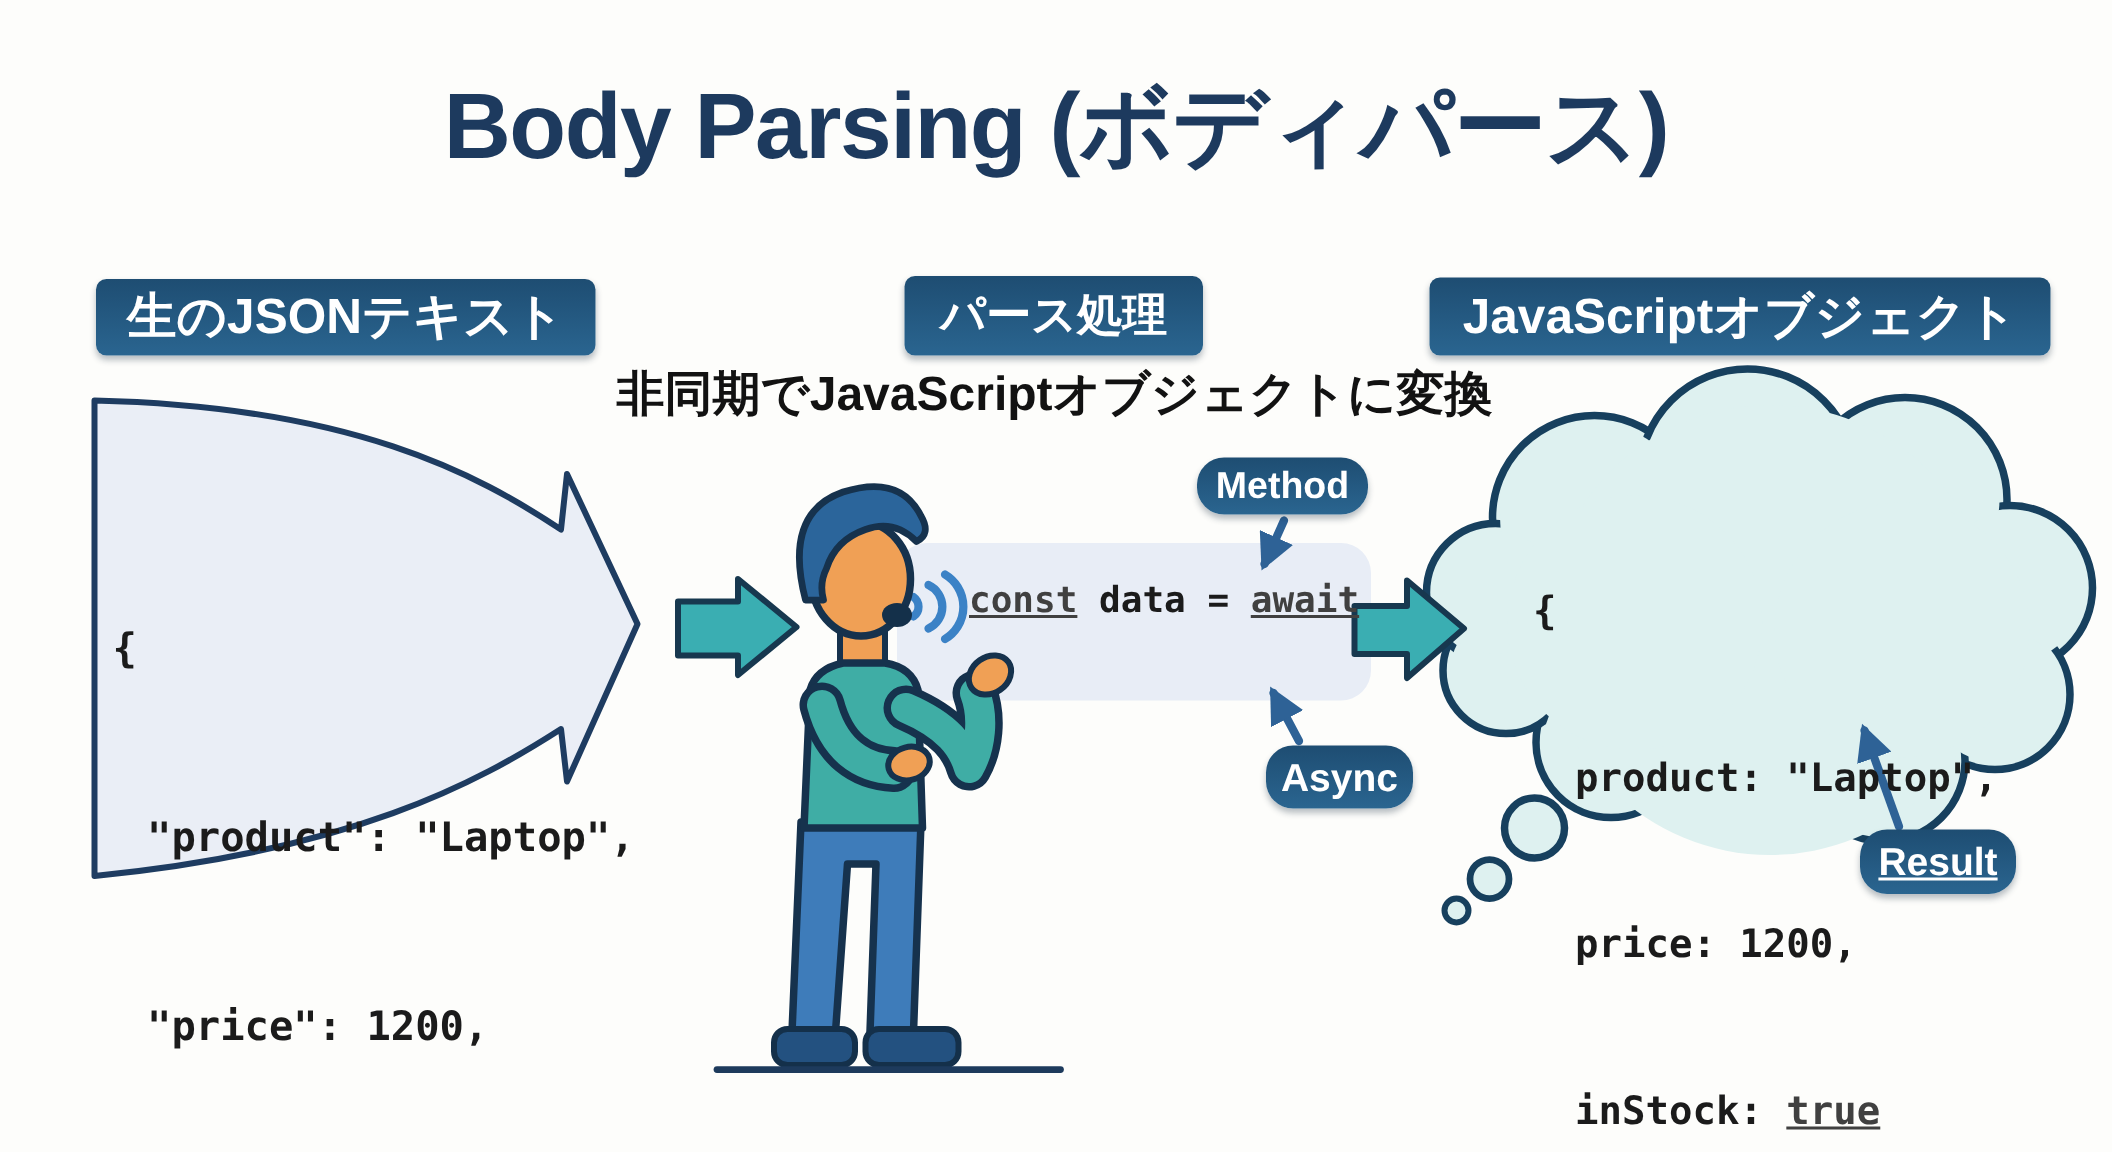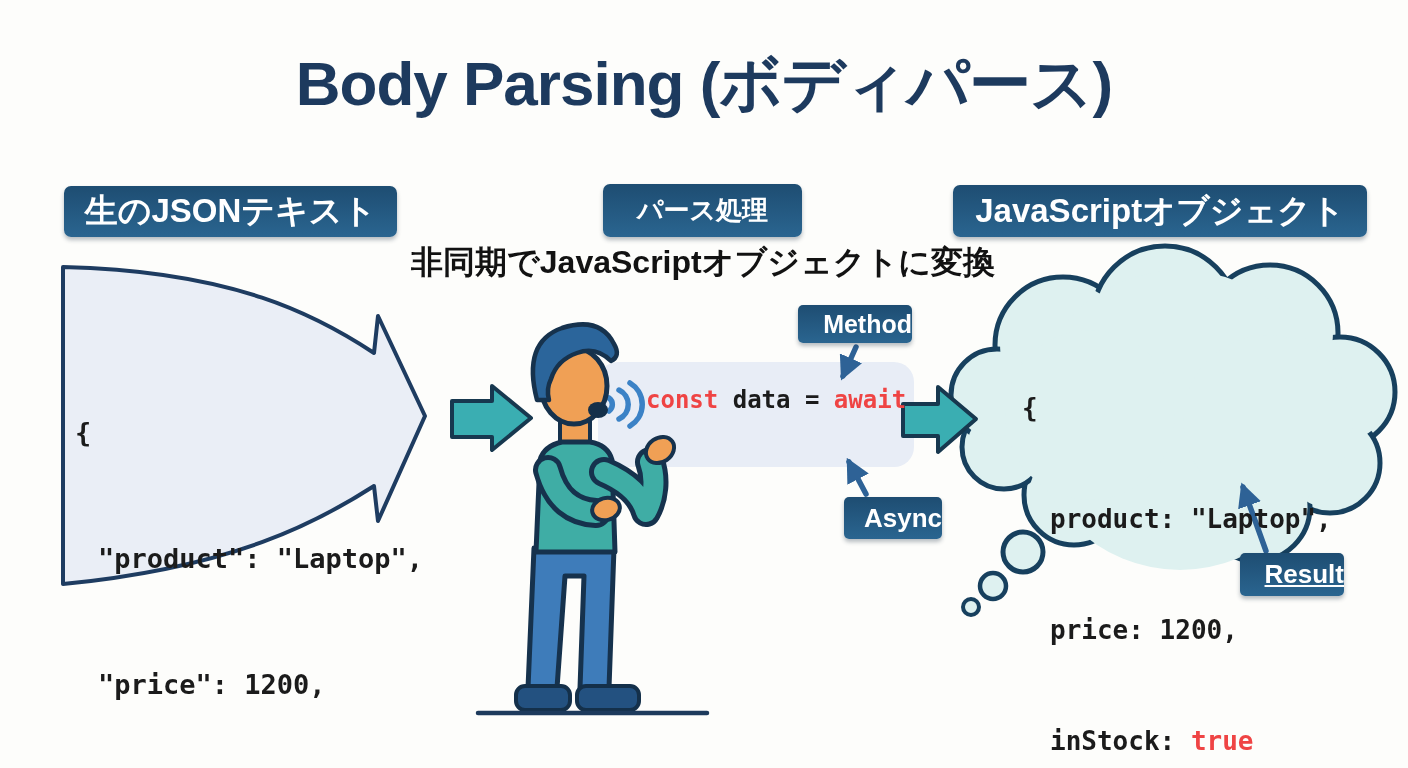--- a/index.html
+++ b/index.html
@@ -12,43 +12,43 @@
     position:absolute;left:0;top:42px;width:1408px;text-align:center;
     font-size:62px;font-weight:800;color:#1d3a5e;letter-spacing:-1px;
   }
   .badge{
     position:absolute;display:flex;align-items:center;justify-content:center;
     background:linear-gradient(180deg,#1e4d72,#2a6590);color:#ffffff;
     font-weight:800;border-radius:7px;box-shadow:0 3px 4px rgba(20,40,60,.30);
     white-space:nowrap;
   }
   .badge-raw{left:64px;top:186px;width:333px;height:51px;font-size:33px;}
-  .badge-parse{left:603px;top:184px;width:199px;height:53px;font-size:26px;}
+  .badge-parse{left:603px;top:184px;width:199px;height:53px;font-size:30px;}
   .badge-jsobj{left:953px;top:185px;width:414px;height:52px;font-size:33px;}
-  .badge-small{border-radius:5px;font-size:25px;justify-content:flex-end;}
+  .badge-small{border-radius:18px;font-size:25px;}
   .badge-method{left:798px;top:305px;width:114px;height:38px;}
   .badge-async{left:813px;top:497px;width:98px;height:42px;font-size:26px;margin-left:31px;}
   .badge-result{left:1240px;top:553px;width:104px;height:43px;font-size:26px;text-decoration:underline;}
   .subtitle{
     position:absolute;left:403px;top:241px;width:600px;text-align:center;
     font-size:32px;font-weight:700;color:#121212;white-space:nowrap;
   }
   .code{
     position:absolute;font-family:"DejaVu Sans Mono","Liberation Mono",monospace;
     font-weight:700;color:#1b1b1b;white-space:pre;
   }
   .code-raw{left:75px;top:328px;font-size:27px;line-height:42px;}
   .code-cloud{left:1022px;top:316px;font-size:26px;line-height:37px;}
   .cl-ind-raw{padding-left:23px;}
   .cl-ind-cloud{padding-left:28px;}
   .bubble-line{position:absolute;font-family:"DejaVu Sans Mono","Liberation Mono",monospace;
     font-weight:700;color:#1b1b1b;font-size:24px;line-height:30px;white-space:pre;}
   .bubble-line1{left:646px;top:385px;}
   .bubble-line2{left:700px;top:422px;}
-  .kw{color:#ef4444;}
+  .kw{color:#404040;text-decoration:underline;}
 </style>
 </head>
 <body>
 
 <div class="stage">
 
   <svg class="stage-svg" viewBox="0 0 1408 768">
     <defs>
       <marker id="ah" viewBox="0 0 10 10" refX="8" refY="5" markerWidth="4.4" markerHeight="4.4" orient="auto-start-reverse">
         <path d="M0 0 L10 5 L0 10 z" fill="#2e6296"></path>

